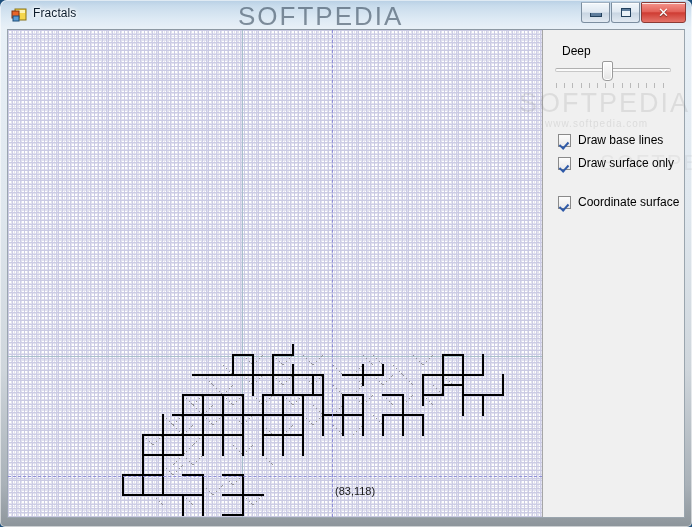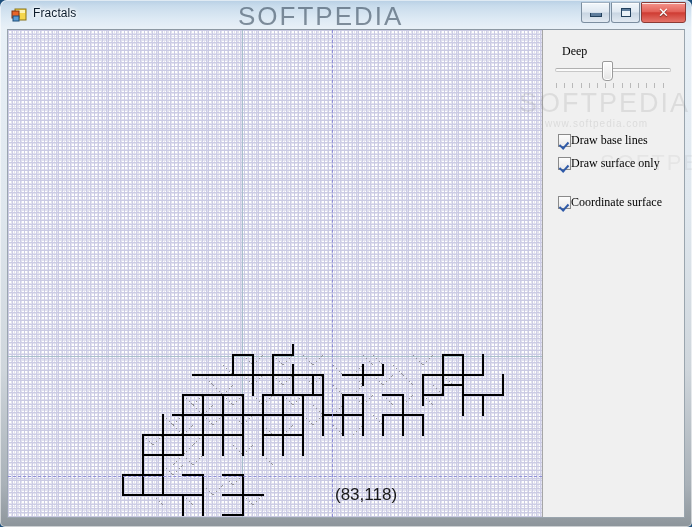--- a/index.html
+++ b/index.html
@@ -63,45 +63,45 @@
        repeating-linear-gradient(to bottom,#c6c6e2 0 1px,transparent 1px 4px);
      background-size:50px 100%,100% 50px;
      opacity:.85;}
 
   .axis-v{position:absolute;left:234px;top:0;width:1px;height:487px;background:#a9bfcc;}
   .axis-h{position:absolute;left:0;top:326px;width:534px;height:1px;background:#a9bfcc;}
   .cross-v{position:absolute;left:324px;top:0;width:0;height:487px;
            border-left:1px dashed #8f8fd8;}
   .cross-h{position:absolute;left:0;top:446px;width:534px;height:0;
            border-top:1px dashed #8f8fd8;}
-  .coordlabel{position:absolute;left:327px;top:455px;font-size:17px;color:#1a1a1a;}
+  .coordlabel{position:absolute;left:327px;top:455px;font-size:11px;color:#1a1a1a;}
 
   .fractal{position:absolute;left:0;top:0;width:534px;height:487px;}
 
   
   .panel{position:absolute;left:534px;top:0;width:142px;height:487px;
-         background:#f0f0f0;border-left:1px solid #a6a6a6;box-sizing:border-box;font-family:Liberation Serif, serif;}
+         background:#f0f0f0;border-left:1px solid #a6a6a6;box-sizing:border-box;}
   .deep-label{position:absolute;left:19px;top:14px;font-size:12px;color:#000;}
   .track-wrap{position:absolute;left:11px;top:31px;width:118px;height:30px;}
   .track{position:absolute;left:1px;top:7px;width:116px;height:4px;box-sizing:border-box;
          border:1px solid #c8c8c8;border-top-color:#b0b0b0;background:#fbfbfb;border-radius:2px;}
   .thumb{position:absolute;left:48px;top:0;width:11px;height:20px;box-sizing:border-box;
          border:1px solid #9a9a9a;border-radius:2px 2px 4px 4px;
          background:linear-gradient(to bottom,#fdfdfd 0%,#f2f2f2 50%,#e3e3e3 100%);
          box-shadow:inset 0 0 0 1px #fff;}
   .ticks{position:absolute;left:2px;top:22px;width:114px;height:5px;
          background-image:repeating-linear-gradient(to right,#b9b9b9 0 1px,transparent 1px 8.2px);}
 
   .cbrow{position:absolute;left:15px;height:16px;display:flex;align-items:center;}
   .cbox{width:13px;height:13px;box-sizing:border-box;flex:0 0 13px;
         border:1px solid #8a8a8a;background:linear-gradient(to bottom,#fcfcfc,#eaeaea);
         position:relative;}
   .cbox::after{content:"";position:absolute;left:2px;top:5px;width:4px;height:7px;
         border:solid #2f5aa8;border-width:0 2px 2px 0;transform:rotate(42deg);}
-  .cblabel{font-size:12px;color:#000;white-space:nowrap;}
+  .cblabel{margin-left:7px;font-size:12px;color:#000;white-space:nowrap;}
 
   
   .wm{position:absolute;pointer-events:none;font-weight:normal;color:#6d7f91;
       opacity:.30;letter-spacing:2px;}
   .wm-top{left:238px;top:1px;font-size:26px;color:#2c3e50;opacity:.55;}
   .wm-mid{left:519px;top:88px;font-size:27px;opacity:.16;color:#7a7a7a;}
   .wm-small{left:545px;top:118px;font-size:10px;opacity:.20;color:#8a8a8a;letter-spacing:1px;}
   .wm-right{left:600px;top:150px;font-size:22px;opacity:.10;color:#8a8a8a;
       transform:rotate(0deg);}
 </style>

